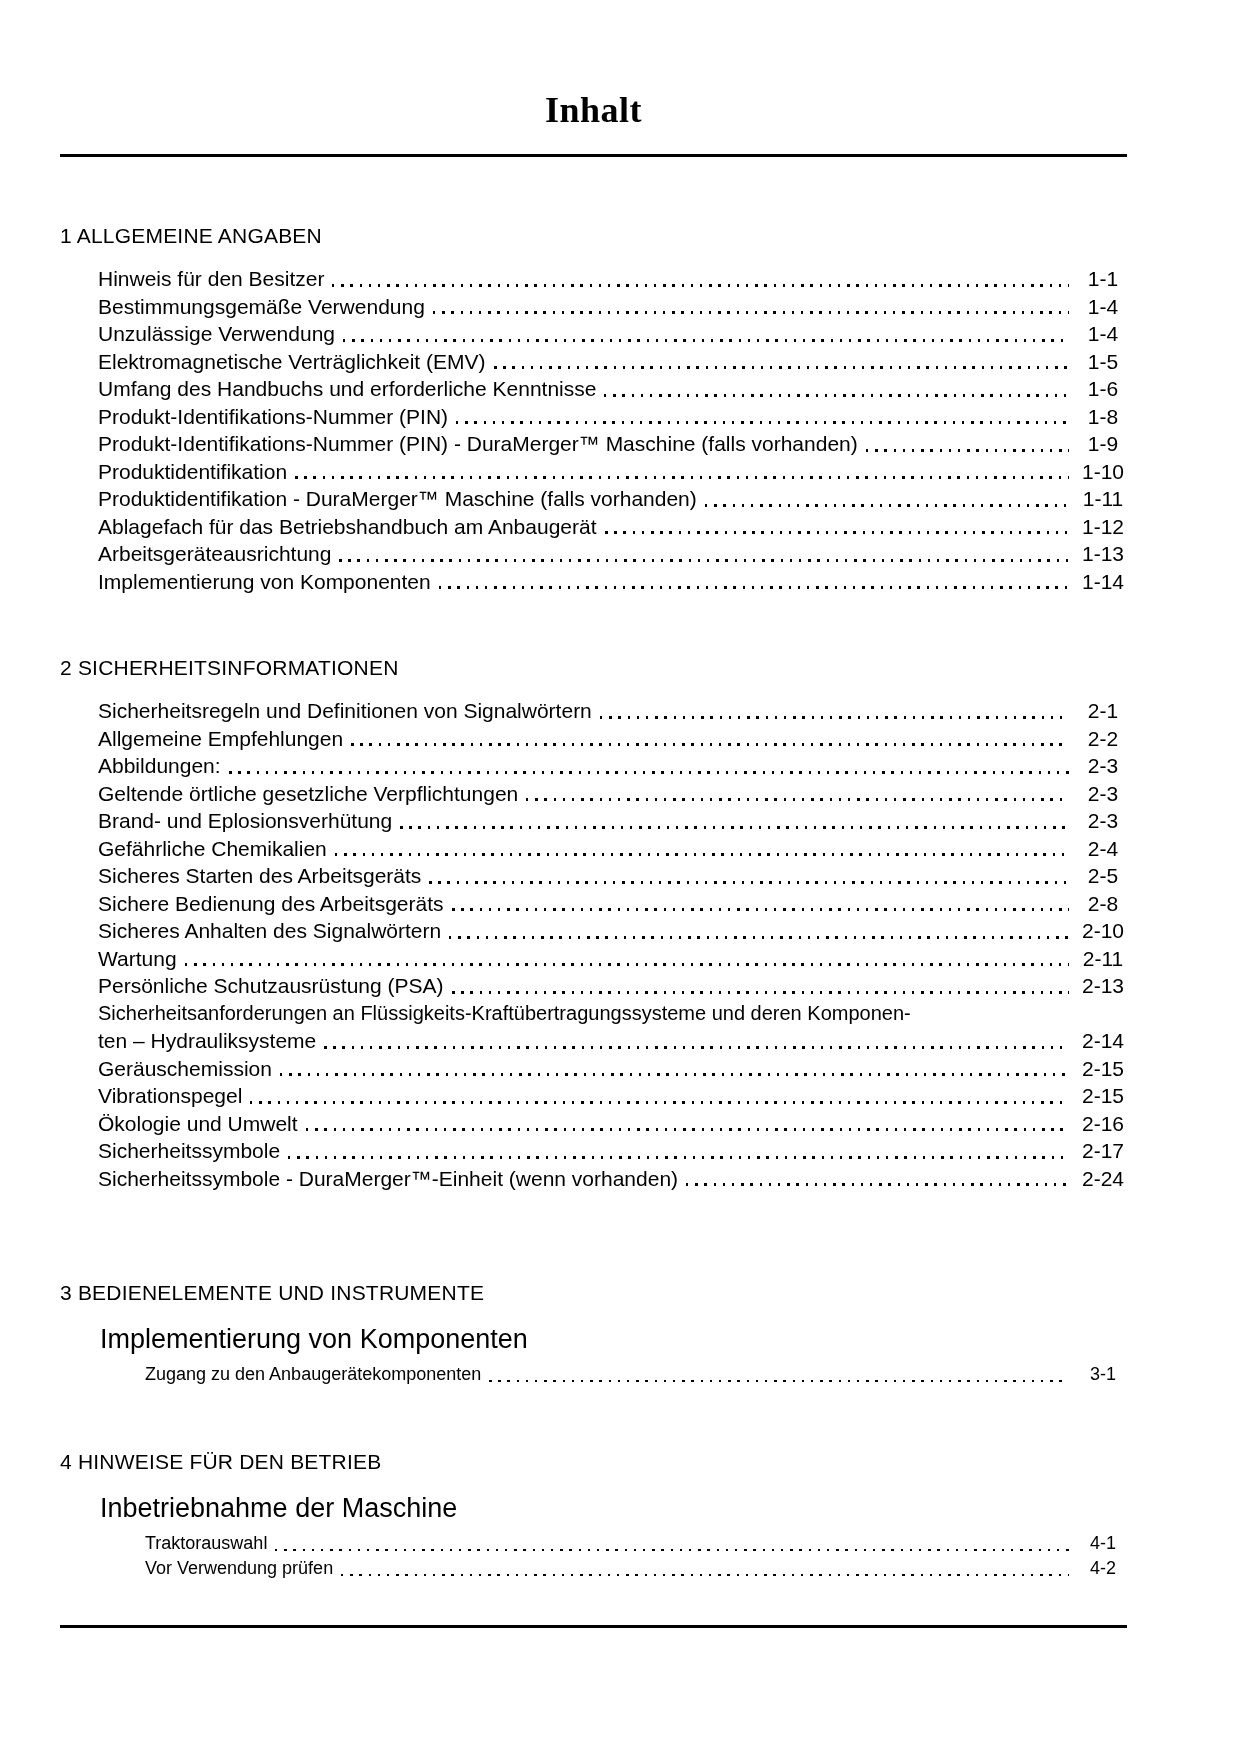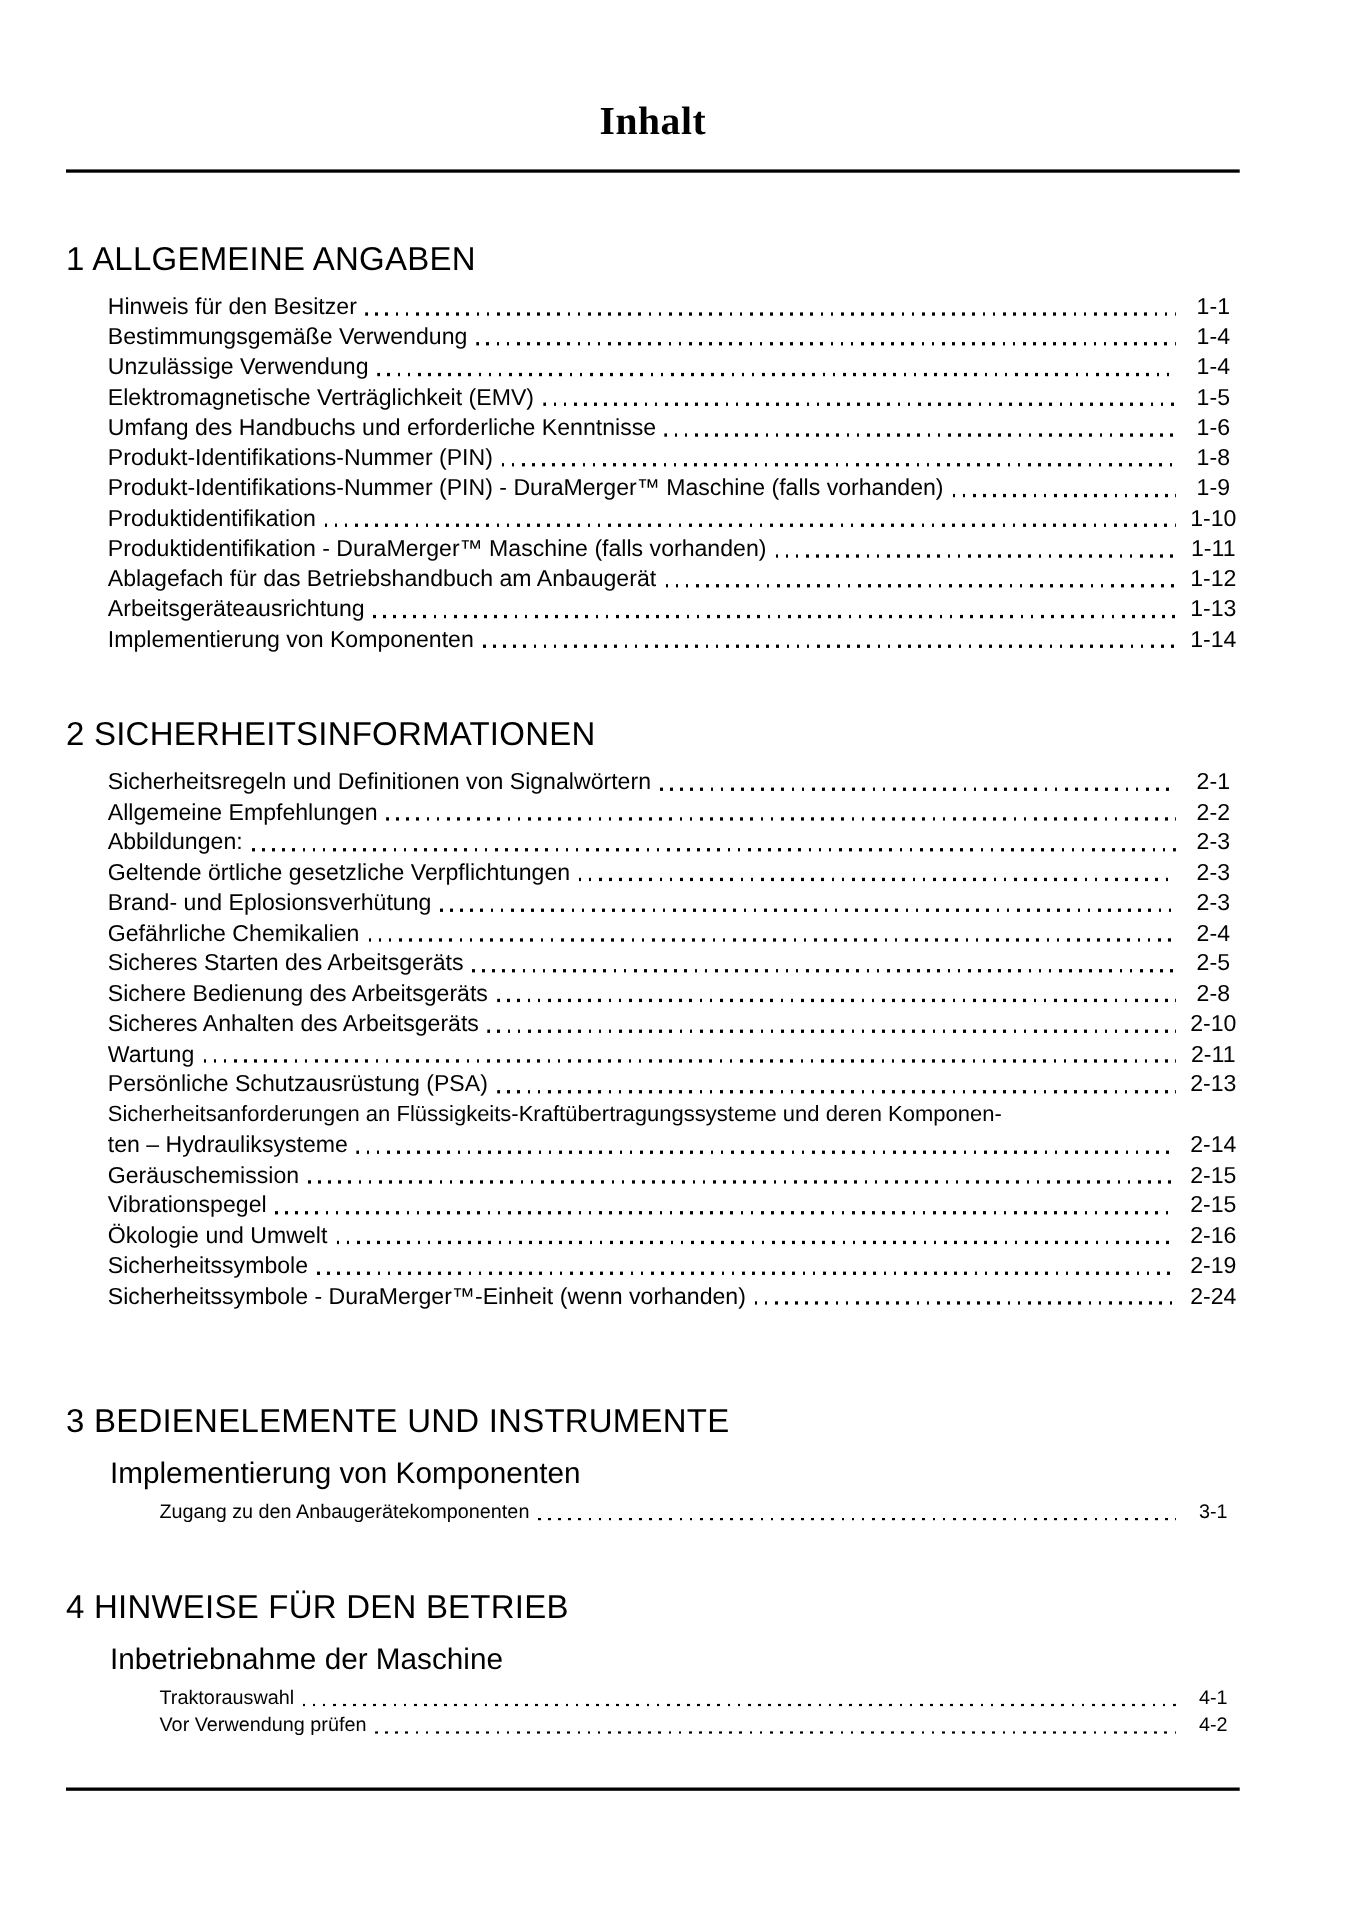--- a/index.html
+++ b/index.html
@@ -32,21 +32,21 @@
   }
   .rule.top { margin-top: 22px; }
   .rule.bottom { margin-top: 44px; }
 
   .section { margin-top: 56px; }
   .section.s1 { margin-top: 62px; }
   .section.s3 { margin-top: 84px; }
   .section.s4 { margin-top: 58px; }
 
   .sec-heading {
-    font-size: 30px;
+    font-size: 21px;
     line-height: 34px;
     letter-spacing: 0.2px;
     white-space: nowrap;
   }
   .sub-title {
     font-size: 27px;
     line-height: 34px;
     margin-top: 12px;
     margin-left: 40px;
     white-space: nowrap;
@@ -198,21 +198,21 @@
             <span class="label">Sicheres Starten des Arbeitsgeräts</span>
             <span class="leader"></span>
             <span class="page-num">2-5</span>
           </div>
           <div class="row">
             <span class="label">Sichere Bedienung des Arbeitsgeräts</span>
             <span class="leader"></span>
             <span class="page-num">2-8</span>
           </div>
           <div class="row">
-            <span class="label">Sicheres Anhalten des Arbeitsgeräts</span>
+            <span class="label">Sicheres Anhalten des Signalwörtern</span>
             <span class="leader"></span>
             <span class="page-num">2-10</span>
           </div>
           <div class="row">
             <span class="label">Wartung</span>
             <span class="leader"></span>
             <span class="page-num">2-11</span>
           </div>
           <div class="row">
             <span class="label">Persönliche Schutzausrüstung (PSA)</span>
@@ -236,21 +236,21 @@
             <span class="page-num">2-15</span>
           </div>
           <div class="row">
             <span class="label">Ökologie und Umwelt</span>
             <span class="leader"></span>
             <span class="page-num">2-16</span>
           </div>
           <div class="row">
             <span class="label">Sicherheitssymbole</span>
             <span class="leader"></span>
-            <span class="page-num">2-19</span>
+            <span class="page-num">2-17</span>
           </div>
           <div class="row">
             <span class="label">Sicherheitssymbole - DuraMerger™-Einheit (wenn vorhanden)</span>
             <span class="leader"></span>
             <span class="page-num">2-24</span>
           </div>
         </div>
       </div>
       <div class="section s3">
         <div class="sec-heading">3 BEDIENELEMENTE UND INSTRUMENTE</div>

